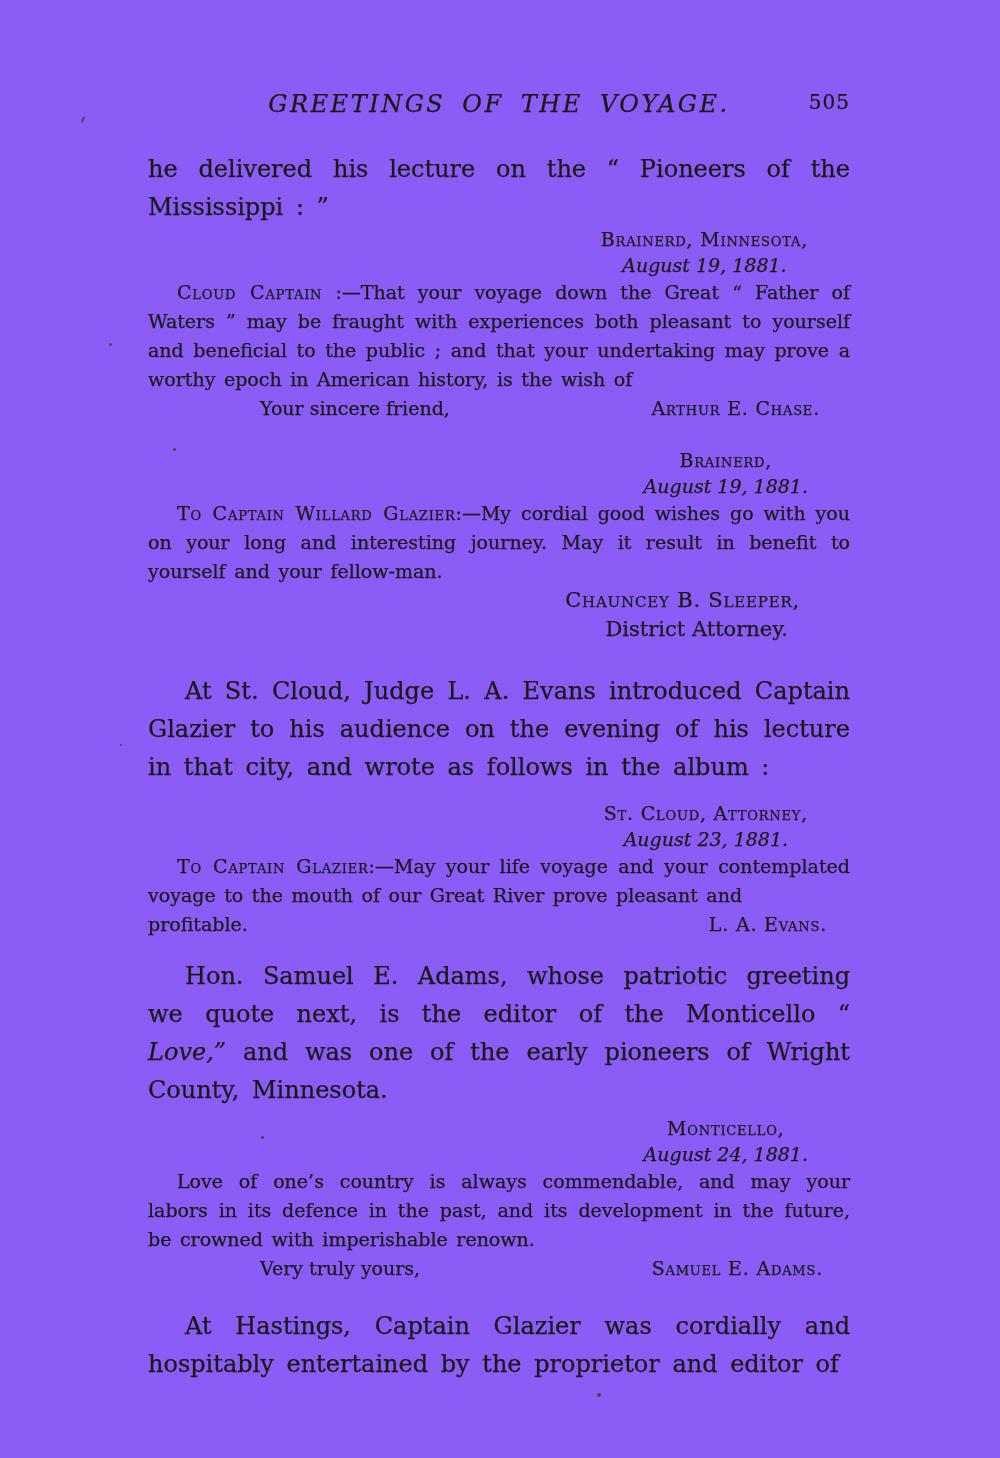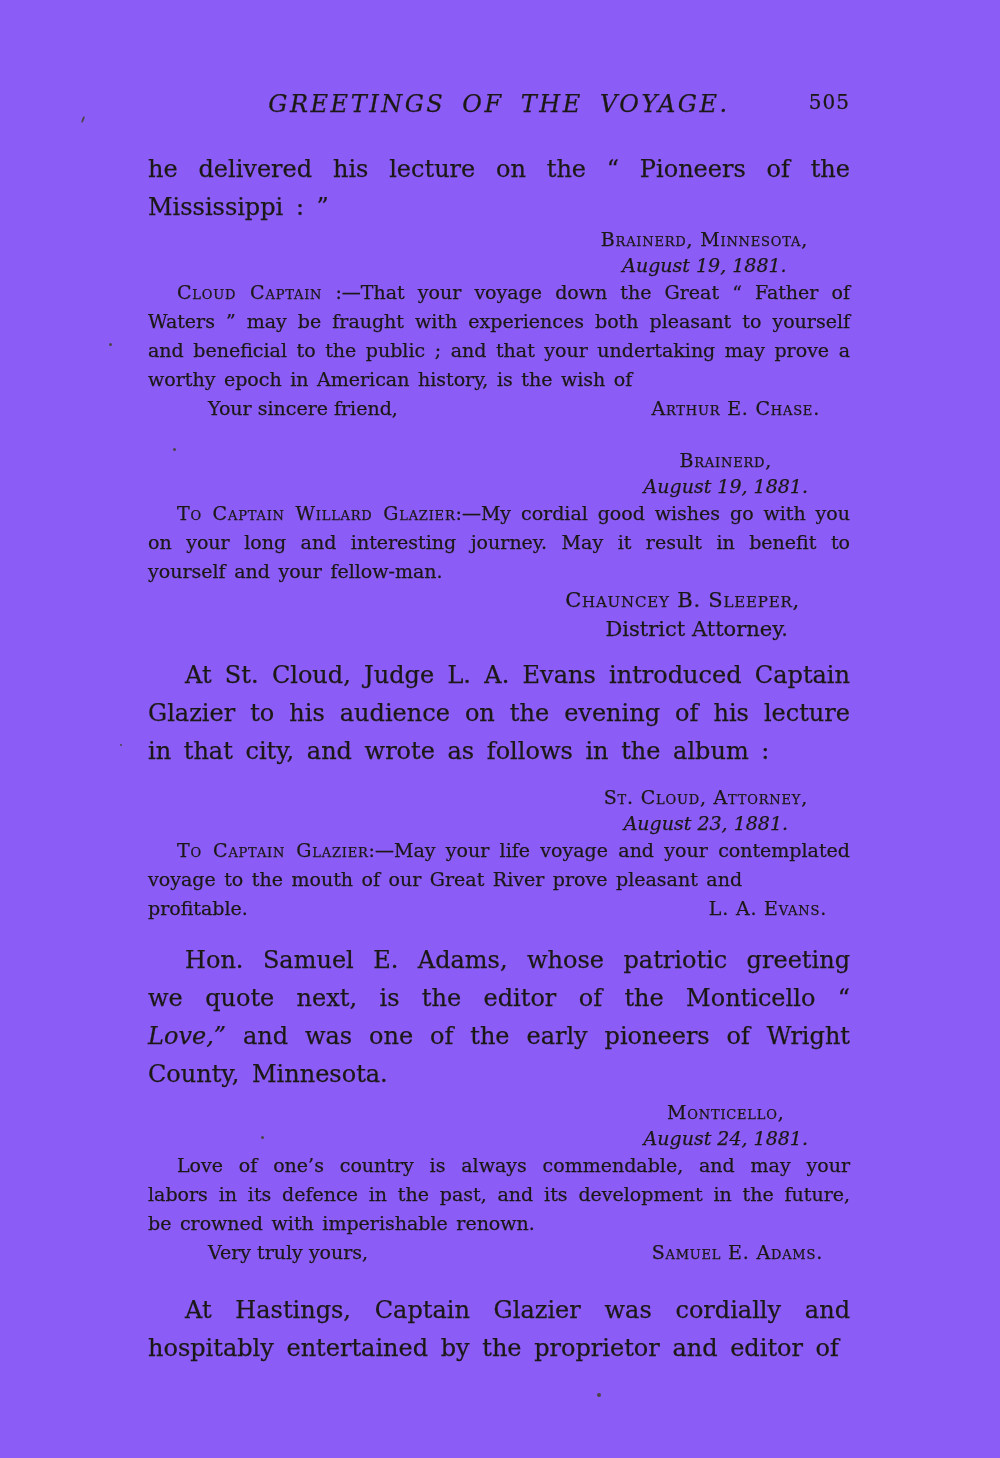--- a/index.html
+++ b/index.html
@@ -69,37 +69,37 @@
     word-spacing: 2.5px;
     text-indent: 29px;
     margin: 0;
   }
   .sig-row {
     display: flex;
     justify-content: space-between;
     font-size: 19px;
     line-height: 29px;
   }
-  .sig-row .closing { margin-left: 60px; }
+  .sig-row .closing { margin-left: 112px; }
   .sig-row .sig { font-variant: small-caps; letter-spacing: 0.8px; }
   .sig-row.row1 .sig { padding-right: 30px; }
   .sig-row.row3 .sig { padding-right: 23px; }
   .sig-row.row4 .sig { padding-right: 27px; }
   .sig-block {
     text-align: right;
     font-size: 21px;
     line-height: 29px;
     padding-right: 50px;
   }
   .sig-block .sig { font-variant: small-caps; letter-spacing: 0.8px; }
   .sig-block .sig-title { display: block; padding-right: 12px; }
   
   .mb0 { margin-bottom: 0; }
   .mt26 { margin-top: 24px; }
-  .mt28 { margin-top: 12px; }
+  .mt28 { margin-top: 28px; }
   .mt14 { margin-top: 14px; }
   .mt18 { margin-top: 18px; }
   .mt6  { margin-top: 6px; }
   .mt24 { margin-top: 24px; }
   
   .speck {
     position: absolute;
     background: #4a4543;
     border-radius: 50%;
   }

